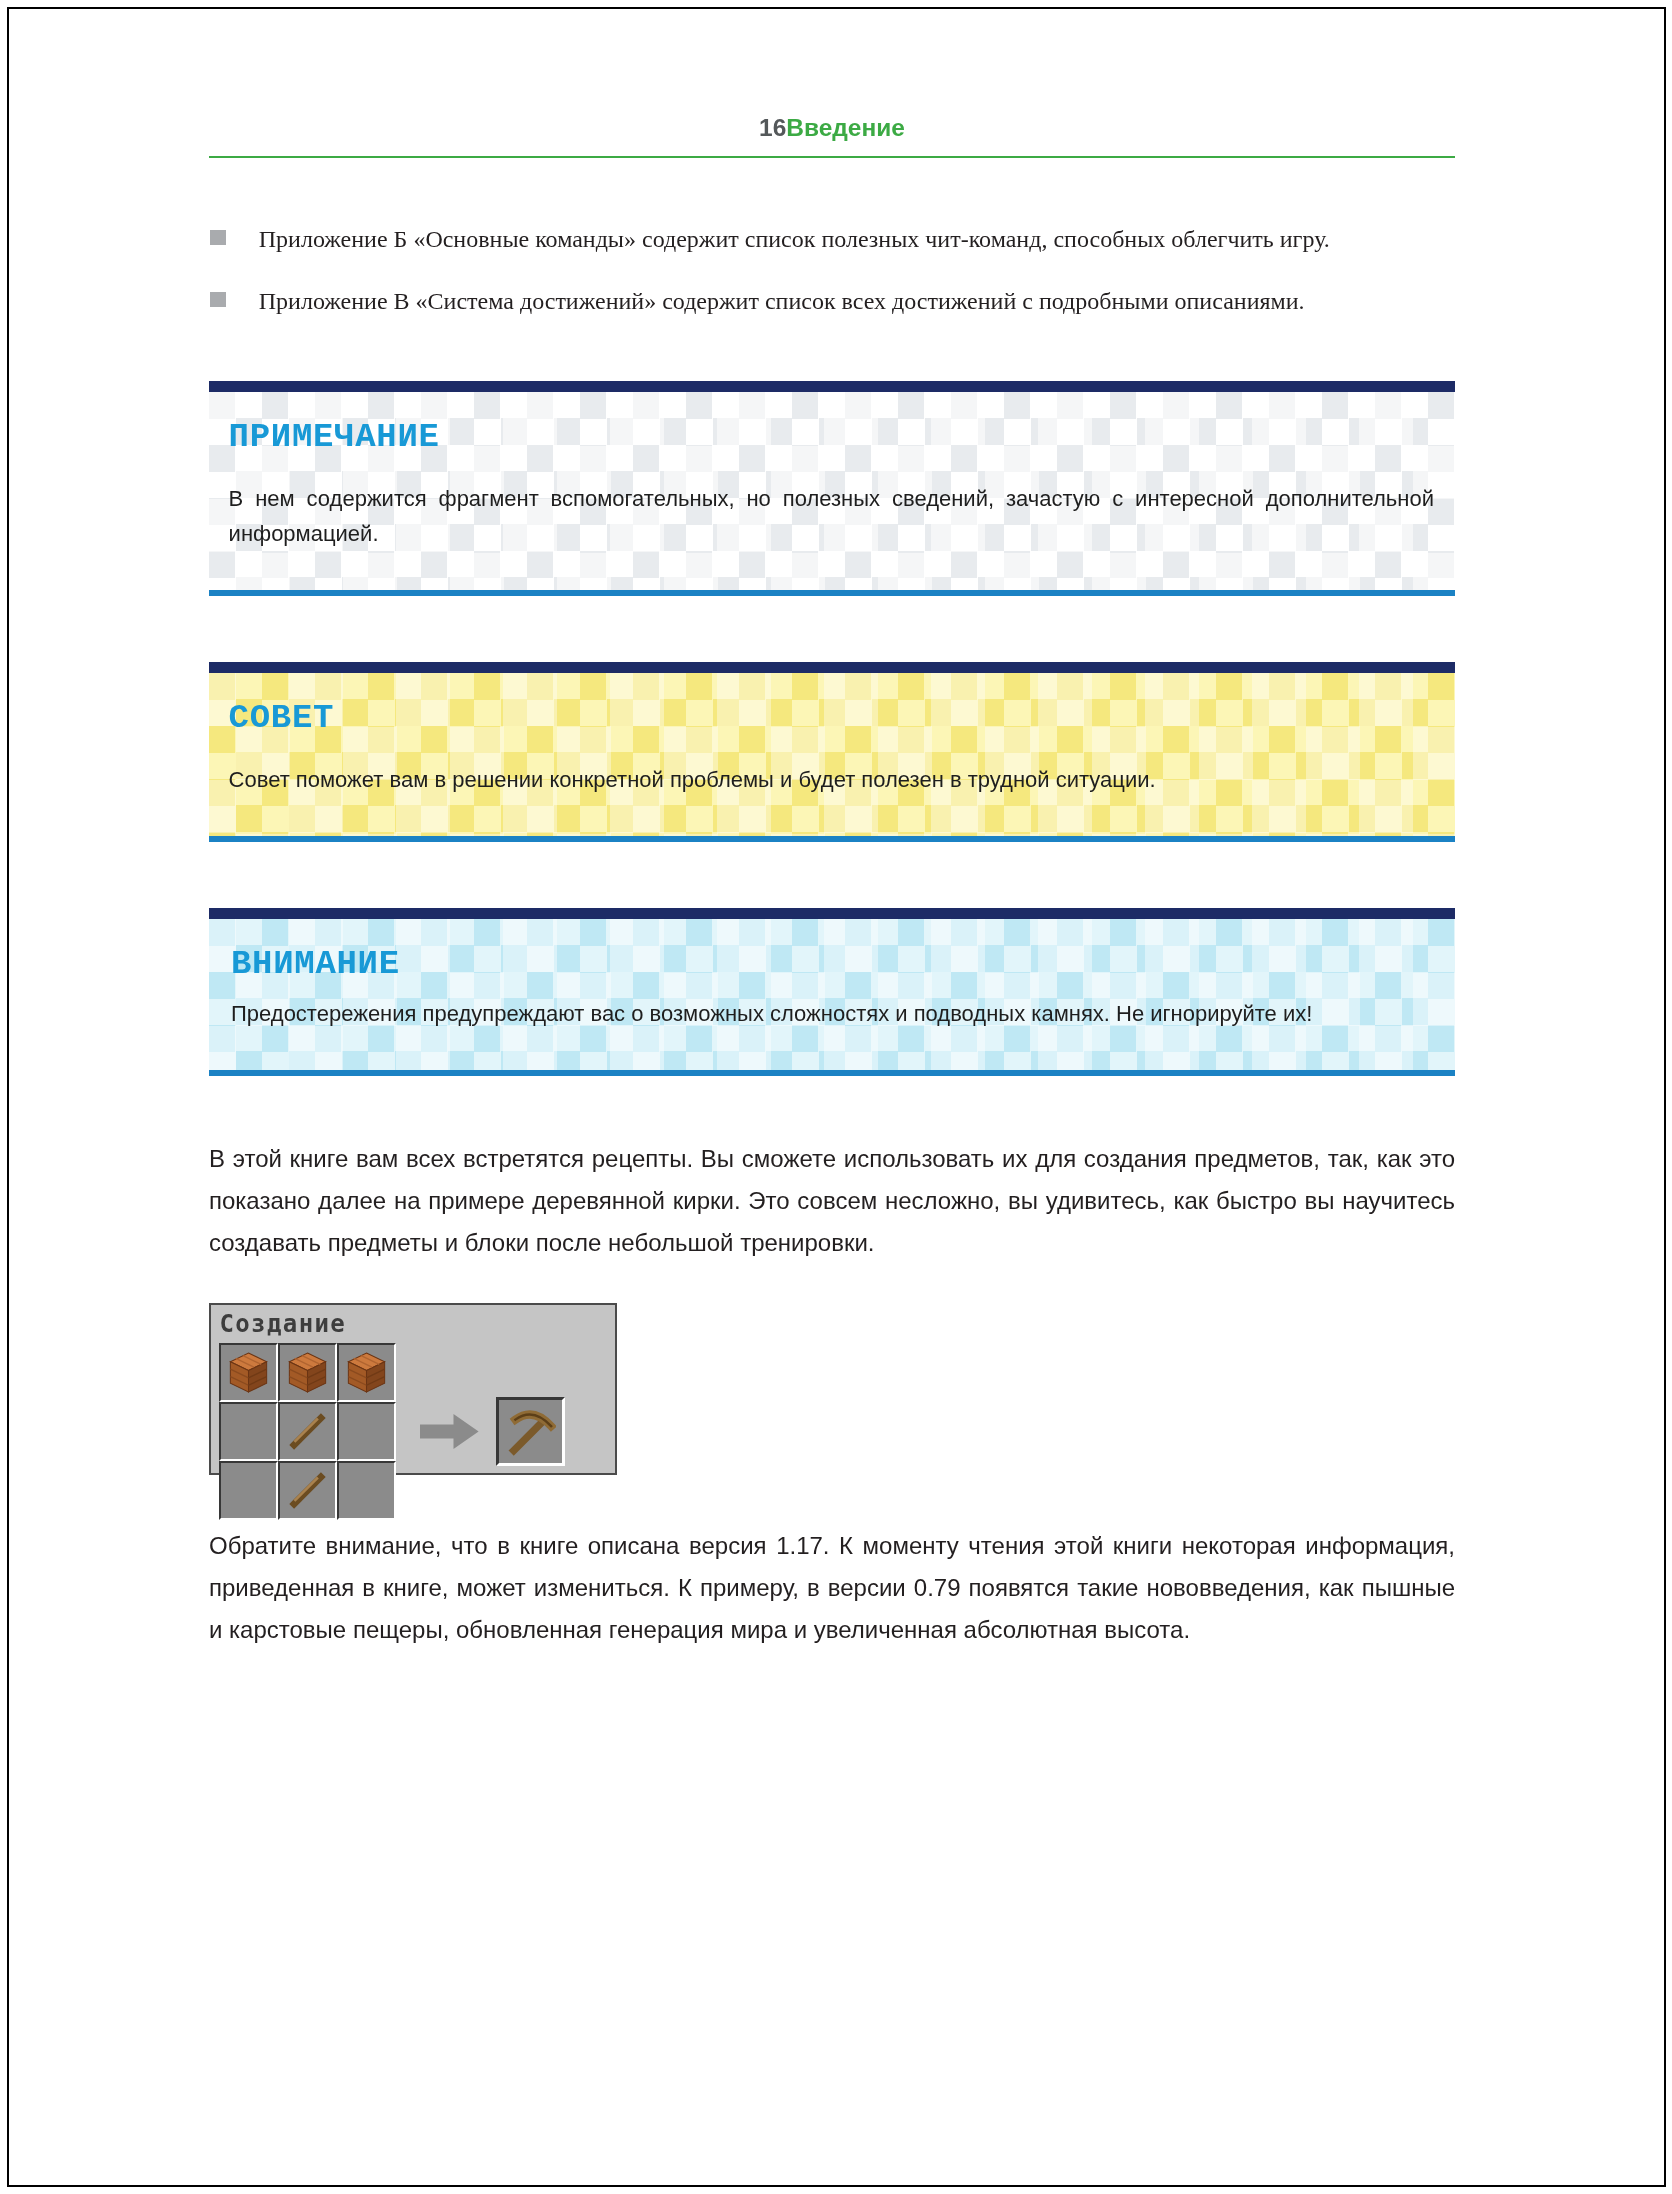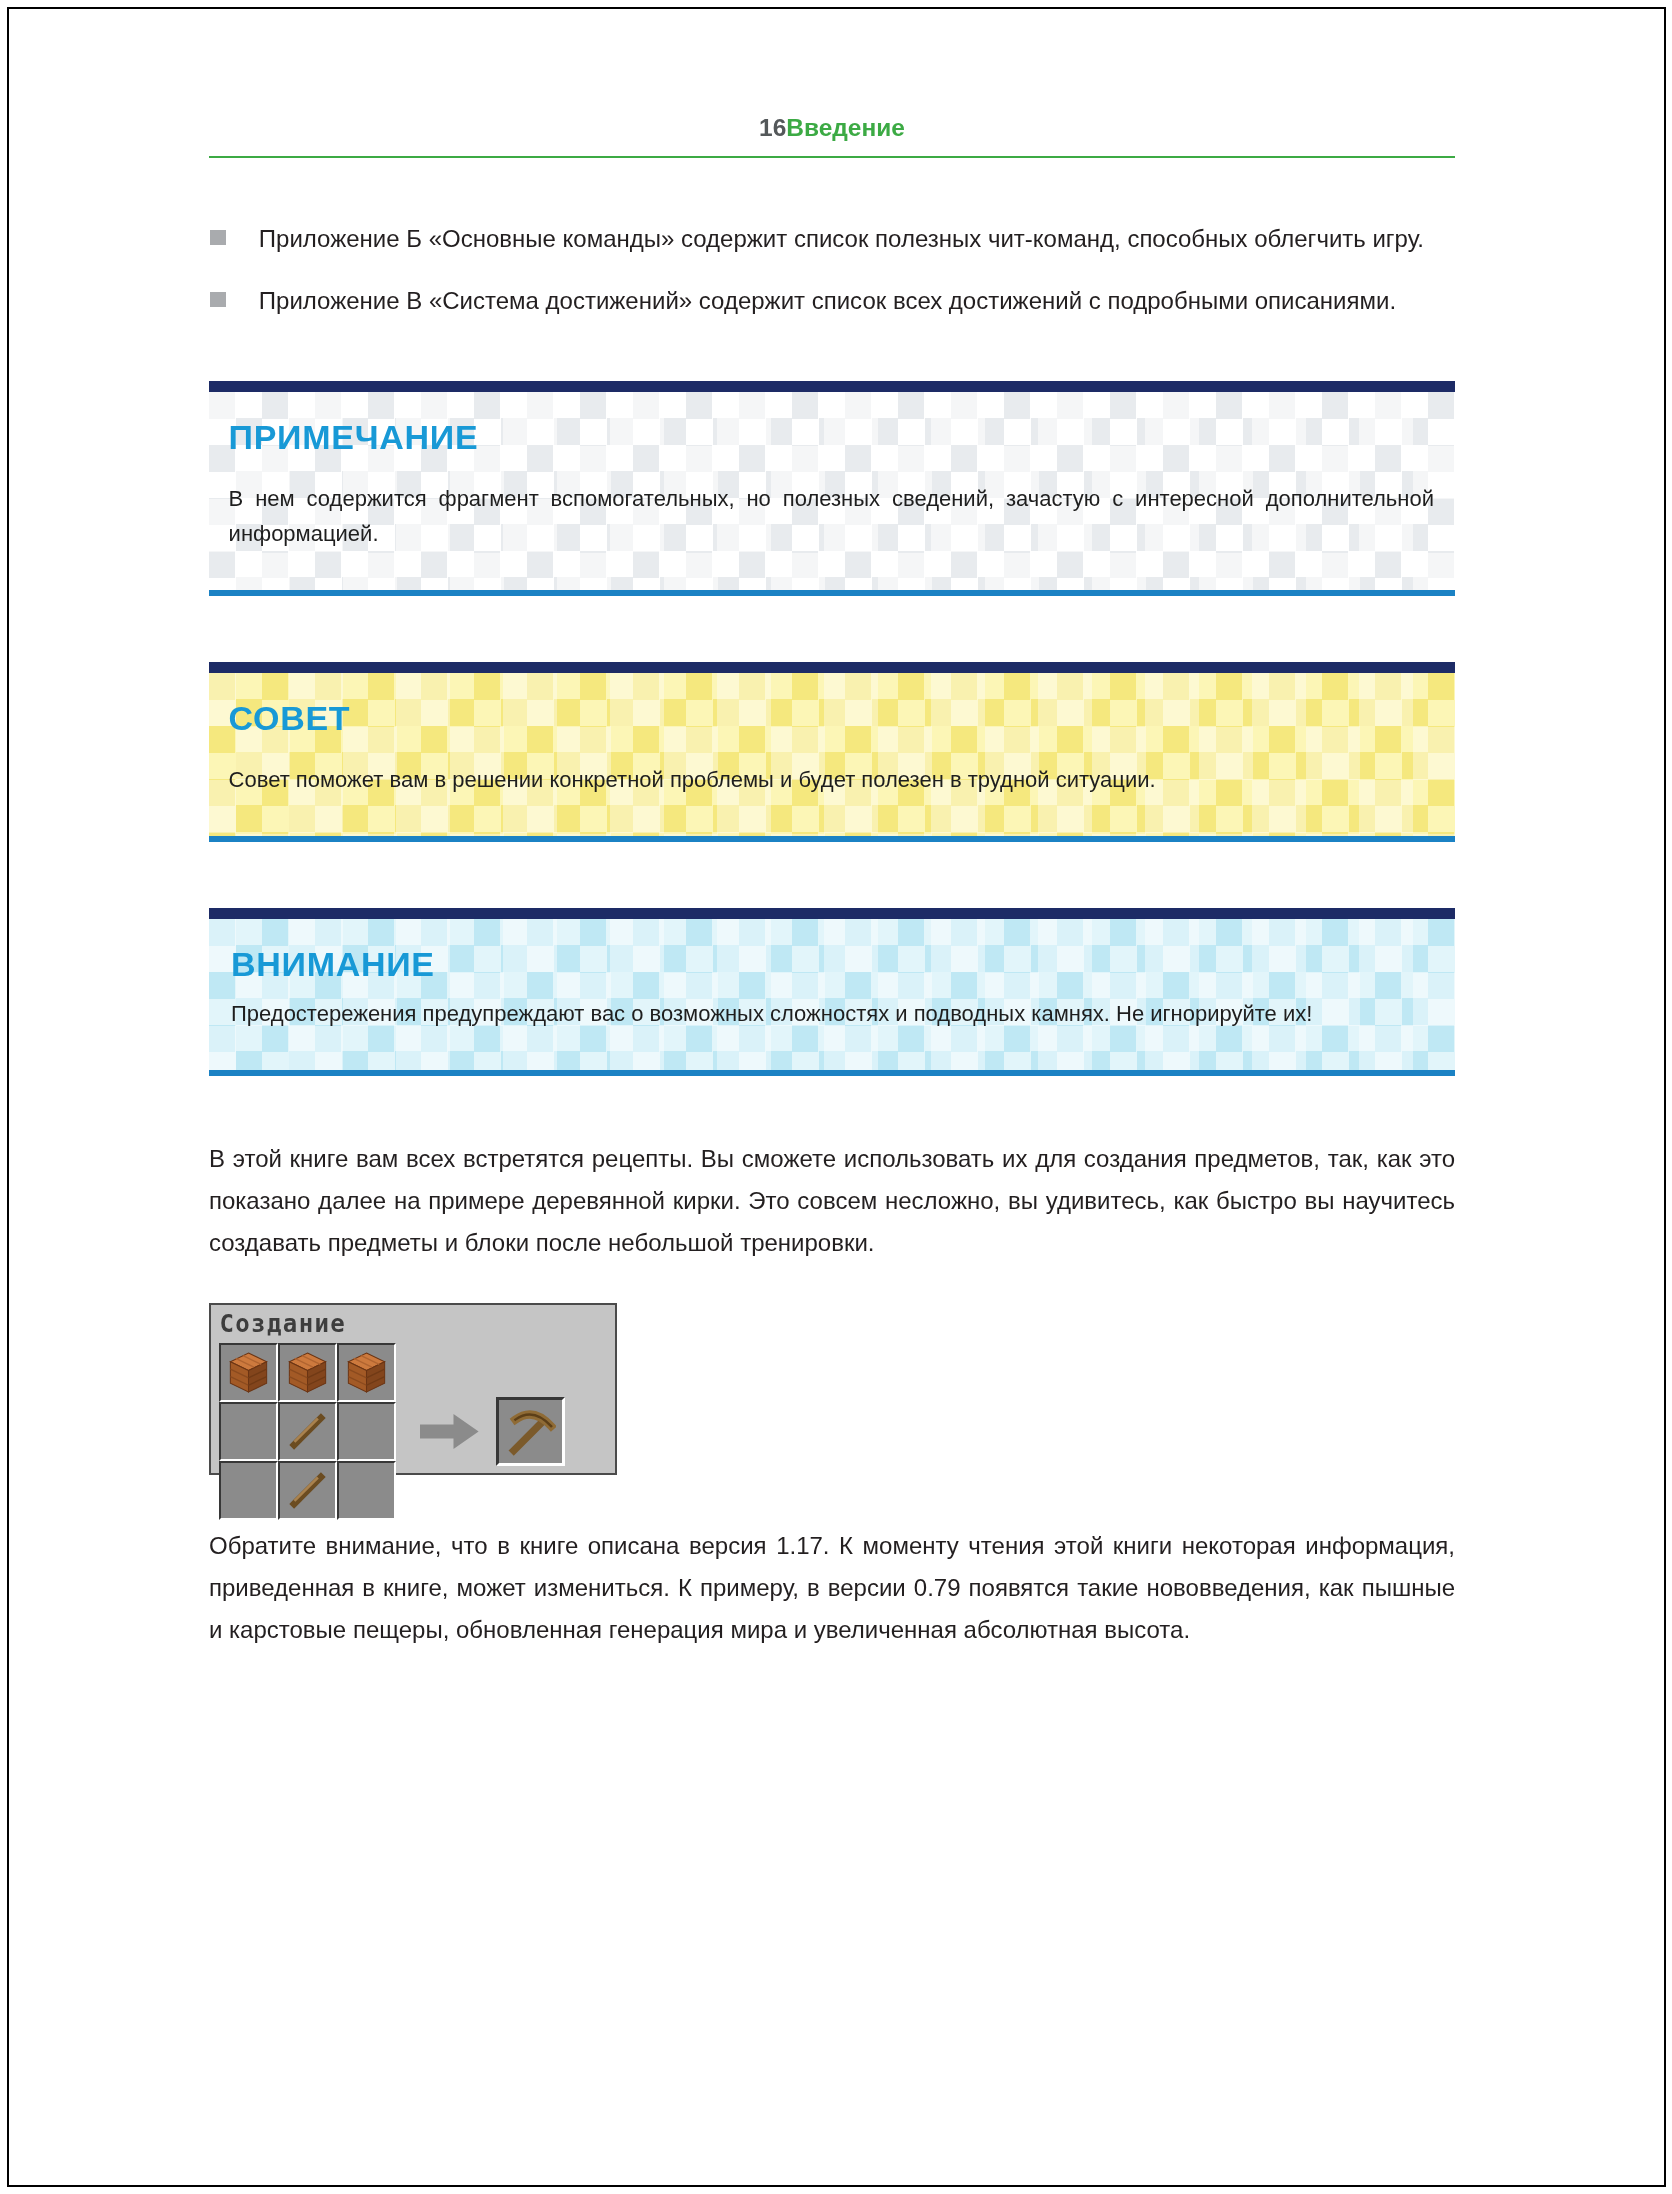--- a/index.html
+++ b/index.html
@@ -36,20 +36,21 @@
   .bullet-item { display: flex; margin-bottom: 19.6px; }
   .bullet-square {
     flex: 0 0 auto;
     width: 15.4px; height: 15.4px; background: #a9abae;
     margin: 12px 0 0 1.4px;
   }
   .bullet-text {
     margin-left: 33px;
     font-size: 24px; line-height: 42px;
     text-align: justify;
+    font-family: Liberation Serif, serif;
   }
   .body-para {
     font-size: 24px; line-height: 42px;
     text-align: justify;
   }
   .para-intro   { margin-top: 21px; }
   .para-recipes { margin-top: 62px; }
   .para-version { margin-top: 50px; }
 
   
@@ -58,20 +59,21 @@
     border-top: 11.2px solid #1d2b66;
     border-bottom: 6.3px solid #1b82c4;
     padding: 25px 21px 39px 19.6px;
   }
   .callout + .callout, .para-recipes + .callout { margin-top: 66px; }
   .callout-title {
     color: #1899d6;
     font-size: 34px; font-weight: bold;
     letter-spacing: 0.7px;
     line-height: 41px;
+    font-family: Liberation Mono, monospace;
   }
   .callout-text {
     margin-top: 23px;
     font-size: 22px; line-height: 35px;
     color: #1e1e1e;
     text-align: justify;
   }
   
   .callout.note {
     background:

